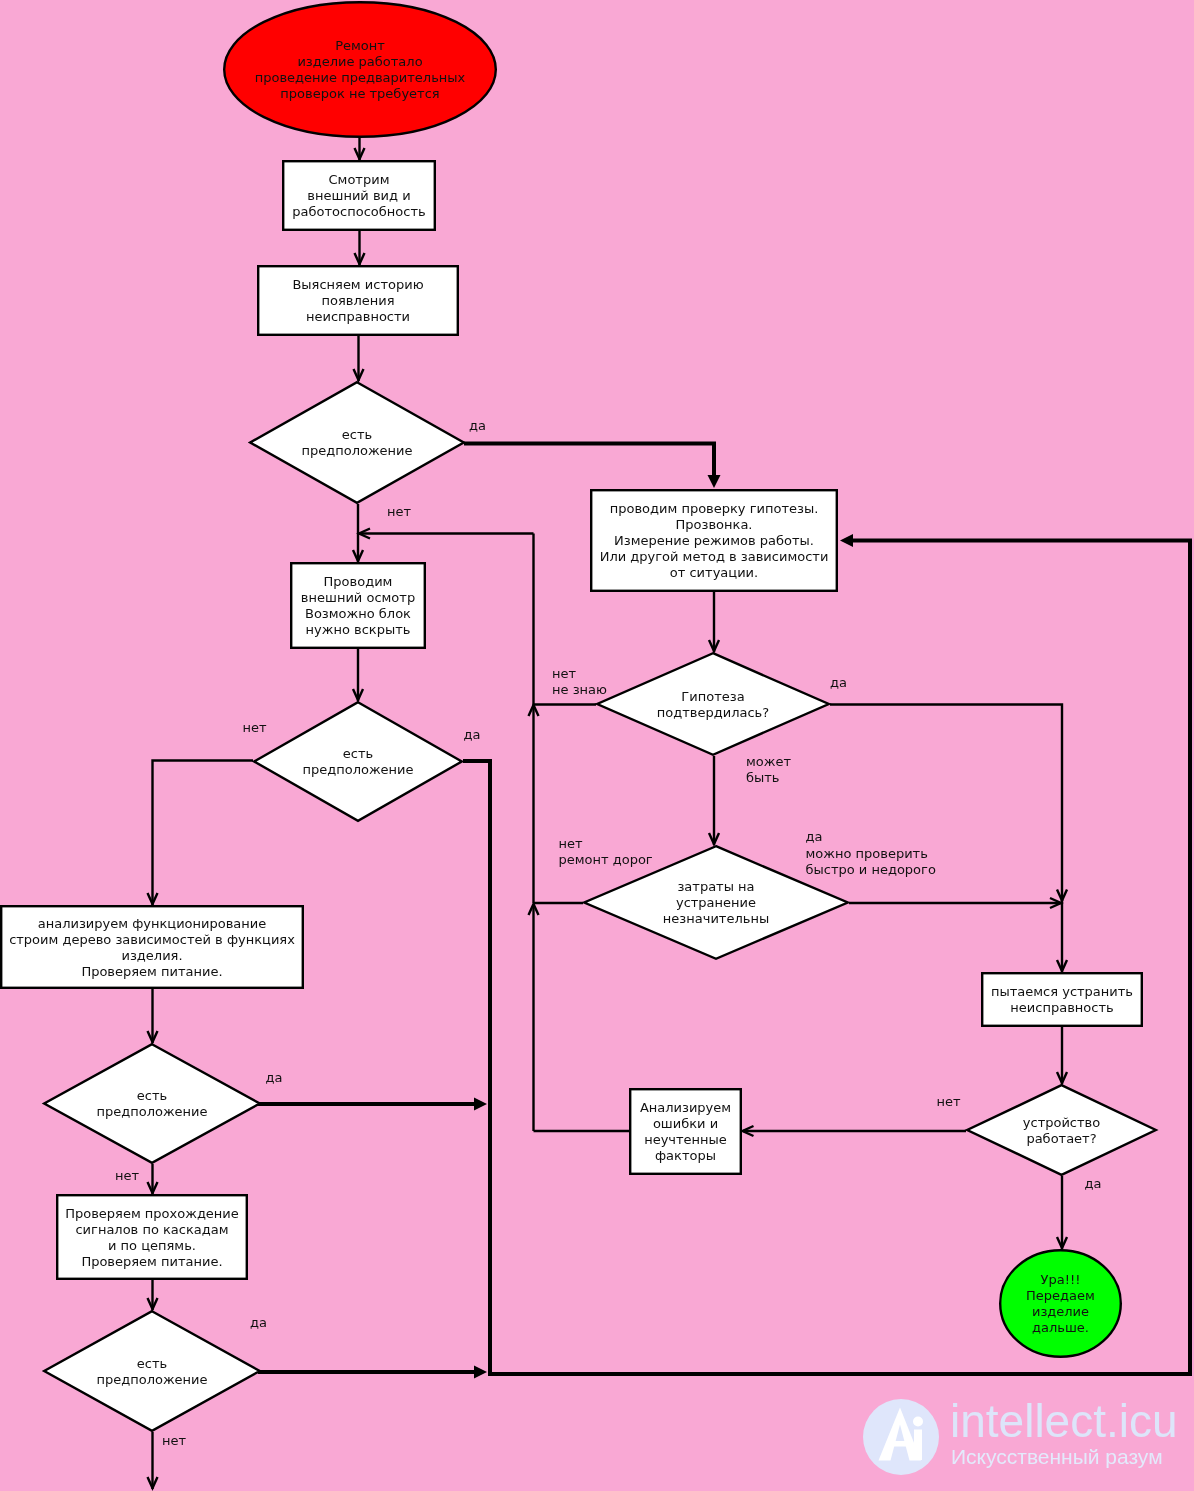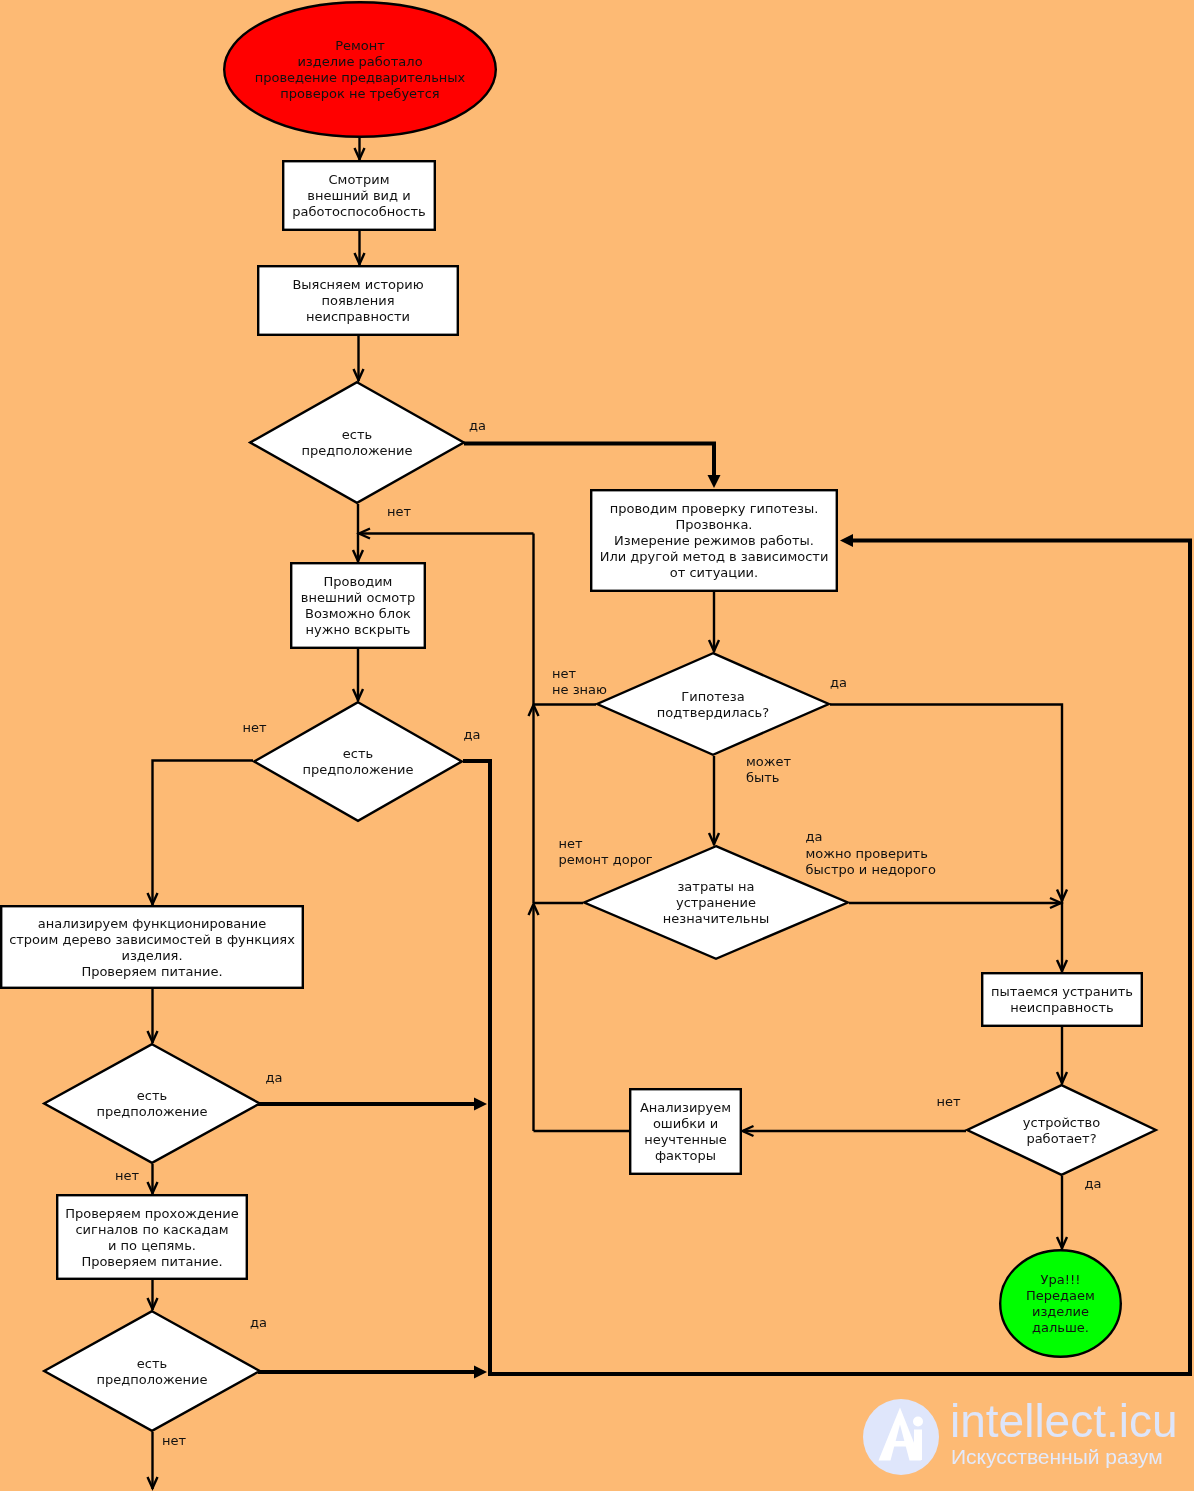--- a/index.html
+++ b/index.html
@@ -1,19 +1,19 @@
 <!DOCTYPE html>
 <html><head>
 <meta charset="utf-8">
 <title>Flowchart</title>
 <style>
   html,body{margin:0;padding:0;background:#ffffff;}
   body{width:1194px;height:1491px;overflow:hidden;
        font-family:"DejaVu Sans",sans-serif;}
-  #sheet{position:relative;width:1194px;height:1491px;background:#fdba74;
+  #sheet{position:relative;width:1194px;height:1491px;background:#f9a8d4;
          will-change:transform;}
   svg#diagram{position:absolute;left:0;top:0;width:1194px;height:1491px;display:block;}
   .nodetext{font-family:"DejaVu Sans",sans-serif;font-size:13px;fill:#111111;}
   .edgelabel{font-family:"DejaVu Sans",sans-serif;font-size:13px;fill:#111111;}
   .thin{fill:none;stroke:#000000;stroke-width:2.4;}
   .thick{fill:none;stroke:#000000;stroke-width:4;}
   .chev{fill:none;stroke:#000000;stroke-width:2.4;stroke-linecap:butt;stroke-linejoin:miter;}
   .tri{fill:#000000;stroke:none;}
   .wm-brand{font-family:"Liberation Sans",sans-serif;font-size:46px;fill:#dde5fa;}
   .wm-tag{font-family:"Liberation Sans",sans-serif;font-size:21px;fill:#e3eafc;}

